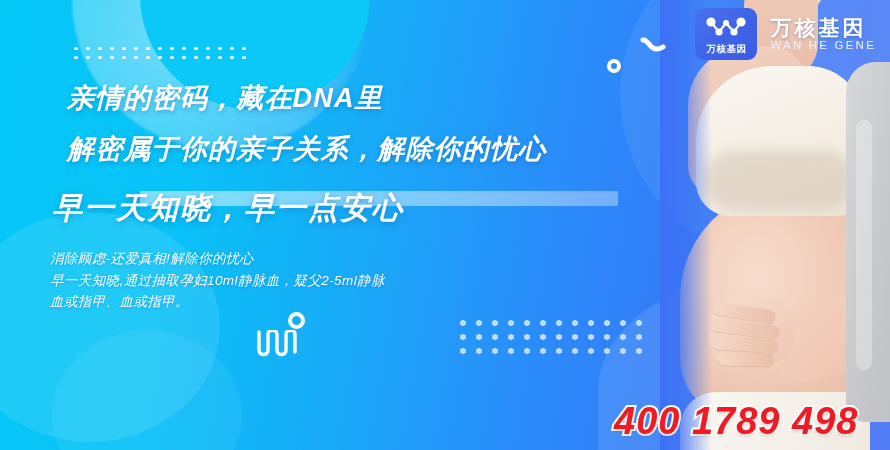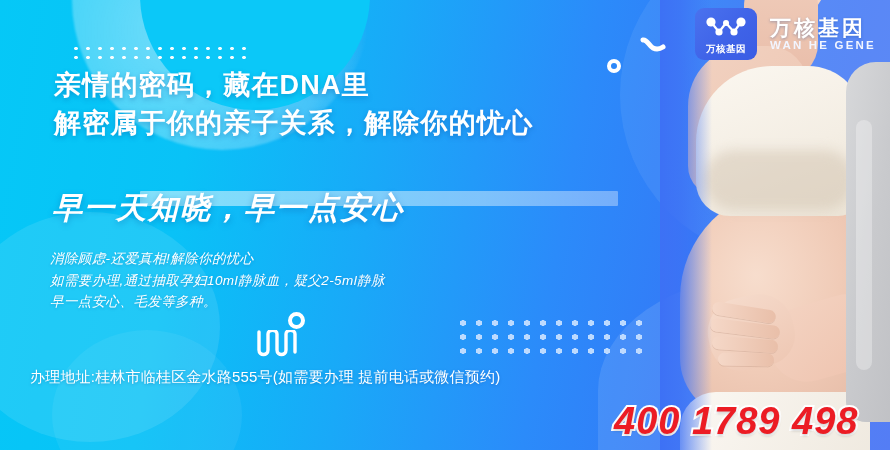--- a/index.html
+++ b/index.html
@@ -132,21 +132,21 @@
   .squiggle{position:absolute;left:255px;top:330px;}
 
   
   .headline{
     position:absolute;left:54px;top:66px;width:600px;
     color:#ffffff;font-weight:bold;font-size:27px;line-height:1.42;
     letter-spacing:1.2px;
     text-shadow:0 2px 5px rgba(8,70,150,.35);
     white-space:nowrap;
   }
-  .headline div{margin:0;}
+  .headline div{margin:13px;font-style:italic;}
 
   
   .sub-wrap{position:absolute;left:52px;top:186px;width:560px;height:48px;}
   .sub-bar{
     position:absolute;left:88px;top:5px;width:478px;height:15px;
     background:linear-gradient(90deg,rgba(255,255,255,.50),rgba(255,255,255,.42) 70%,rgba(255,255,255,.34));
     border-radius:1px;
   }
   .sub-text{
     position:absolute;left:0;top:0;
@@ -191,21 +191,21 @@
   .logo-mark .mark-label{
     position:absolute;bottom:4px;left:0;right:0;text-align:center;
     color:#fff;font-size:9.5px;font-weight:bold;letter-spacing:.5px;
   }
   .logo-text{display:flex;flex-direction:column;justify-content:center;line-height:1;}
   .logo-cn{
     color:#ffffff;font-size:21px;font-weight:bold;letter-spacing:3px;
     text-shadow:0 1px 3px rgba(10,60,140,.35);
   }
   .logo-en{
-    color:#f2f5ff;font-size:11.5px;font-weight:bold;letter-spacing:2.2px;margin-top:2px;
+    color:#f2f5ff;font-size:11.5px;font-weight:normal;letter-spacing:2.2px;margin-top:2px;
   }
 </style>
 </head>
 <body>
 
 <div class="banner">
 
   <div class="bg-arc-top-left"></div>
   <div class="bg-arc-top-left2"></div>
   <div class="bg-soft-right"></div>
@@ -256,25 +256,24 @@
     <div>解密属于你的亲子关系，解除你的忧心</div>
   </div>
 
   <div class="sub-wrap">
     <div class="sub-bar"></div>
     <div class="sub-text">早一天知晓，早一点安心</div>
   </div>
 
   <div class="body-copy">
     <div>消除顾虑-还爱真相!解除你的忧心</div>
-    <div>如需要办理,通过抽取孕妇10ml静脉血，疑父2-5ml静脉</div>
-    <div>早一点安心、毛发等多种。</div>
-  </div>
-
-  <div class="address">办理地址:桂林市临桂区金水路555号(如需要办理 提前电话或微信预约)</div>
+    <div>早一天知晓,通过抽取孕妇10ml静脉血，疑父2-5ml静脉</div>
+    <div>血或指甲、血或指甲。</div>
+  </div>
+
 
   <div class="phone">400 1789 498</div>
 
   <div class="logo">
     <div class="logo-mark">
       <svg width="46" height="30" viewBox="0 0 46 30">
         <line x1="8" y1="8" x2="16" y2="18" stroke="#ffffff" stroke-width="2.2"></line>
         <line x1="16" y1="18" x2="23" y2="9" stroke="#ffffff" stroke-width="2.2"></line>
         <line x1="23" y1="9" x2="31" y2="18" stroke="#ffffff" stroke-width="2.2"></line>
         <line x1="31" y1="18" x2="38" y2="8" stroke="#ffffff" stroke-width="2.2"></line>

